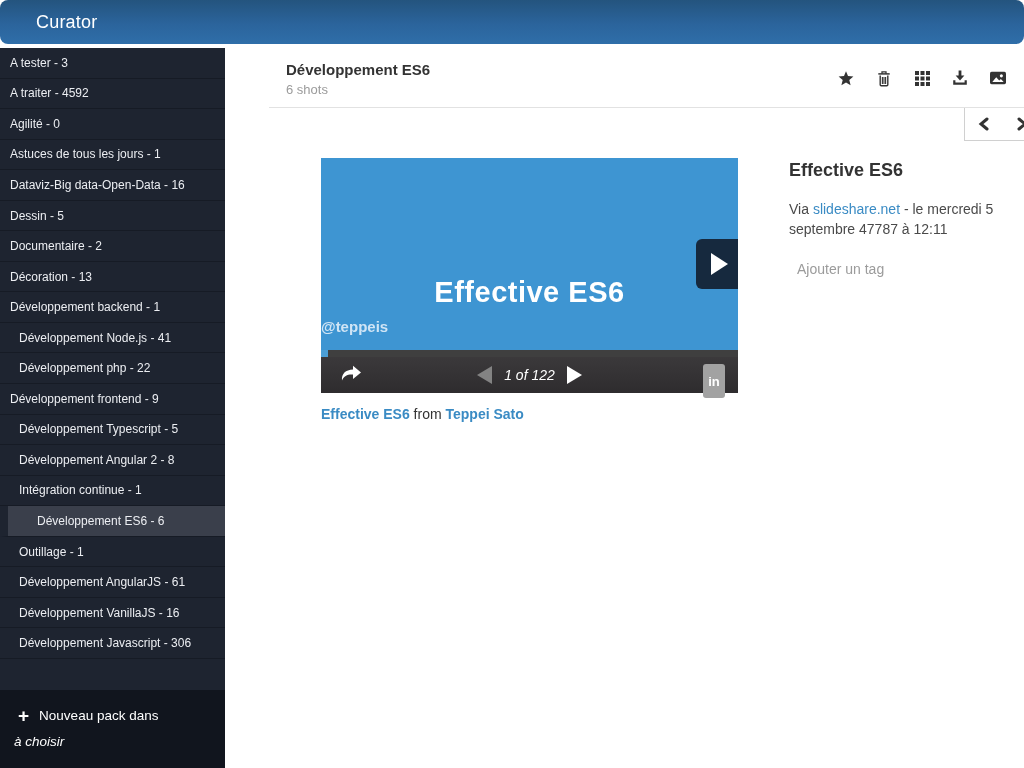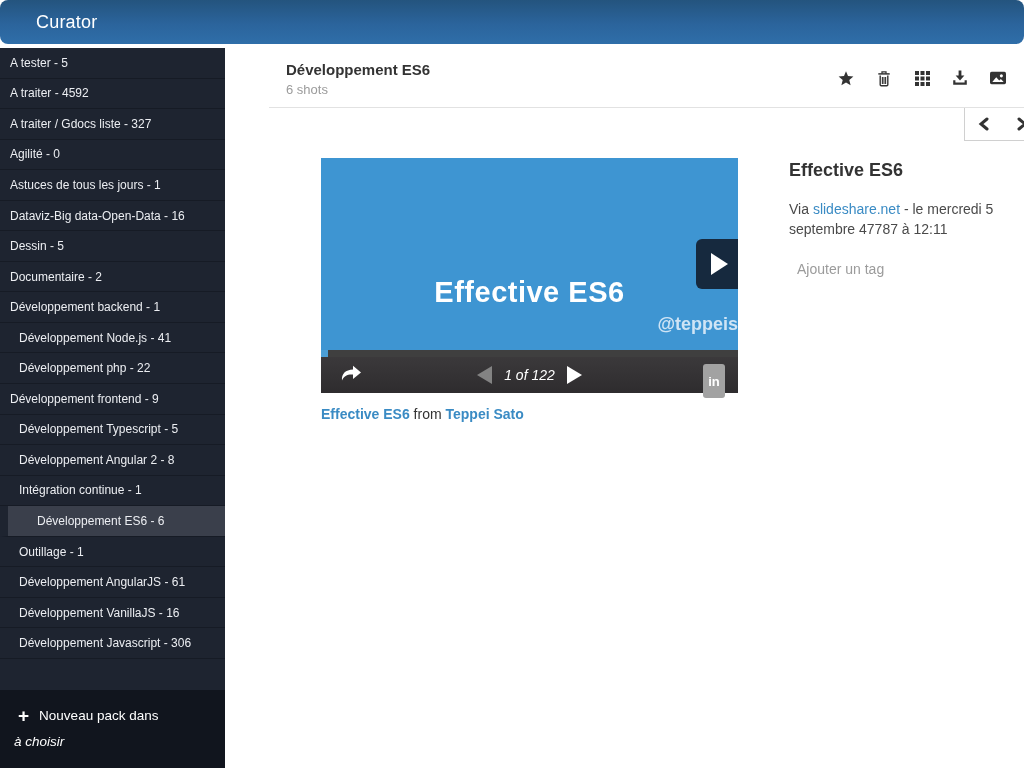--- a/index.html
+++ b/index.html
@@ -60,22 +60,22 @@
   .pager-btn { width:30px; height:28px; display:flex; align-items:center; justify-content:center; cursor:pointer; }
 
   
   .embed { position:absolute; left:52px; top:110px; width:417px; }
   .slide-cover { position:relative; width:417px; height:192px; background:#3e95d2; overflow:hidden; }
   .slide-title {
     position:absolute; left:0; right:0; bottom:41px; text-align:center;
     color:#fff; font-size:29px; font-weight:bold; letter-spacing:.5px;
   }
   .slide-author {
-    position:absolute; left:0; right:0; bottom:15px; text-align:right;
-    color:#cfe4f5; font-size:18px; font-weight:bold;
+    position:absolute; left:0; right:0; bottom:15px; text-align:left;
+    color:#cfe4f5; font-size:15px; font-weight:bold;
   }
   .play-btn {
     position:absolute; right:0; top:81px; width:42px; height:50px;
     background:#16293e; border-radius:6px 0 0 6px;
     display:flex; align-items:center; justify-content:center; cursor:pointer;
   }
   .play-tri { width:0; height:0; border-style:solid; border-width:11px 0 11px 17px; border-color:transparent transparent transparent #fff; margin-left:4px; }
   .progress-strip { position:relative; width:417px; height:7px; background:#3f3f3f; }
   .progress-fill { position:absolute; left:0; top:0; height:7px; background:#4c9fd6; }
   .controls {
@@ -106,42 +106,42 @@
 </head>
 <body>
 
 <header class="topbar">
   <span class="brand">Curator</span>
 </header>
 
 <aside class="sidebar">
   <nav class="side-list">
       <div class="side-item">
-        <span>A tester - 5</span>
+        <span>A tester - 3</span>
       </div>
       <div class="side-item">
         <span>A traiter - 4592</span>
       </div>
       <div class="side-item">
-        <span>A traiter / Gdocs liste - 327</span>
-      </div>
-      <div class="side-item">
         <span>Agilité - 0</span>
       </div>
       <div class="side-item">
         <span>Astuces de tous les jours - 1</span>
       </div>
       <div class="side-item">
         <span>Dataviz-Big data-Open-Data - 16</span>
       </div>
       <div class="side-item">
         <span>Dessin - 5</span>
       </div>
       <div class="side-item">
         <span>Documentaire - 2</span>
+      </div>
+      <div class="side-item">
+        <span>Décoration - 13</span>
       </div>
       <div class="side-item">
         <span>Développement backend - 1</span>
       </div>
       <div class="side-item child">
         <span>Développement Node.js - 41</span>
       </div>
       <div class="side-item child">
         <span>Développement php - 22</span>
       </div>

